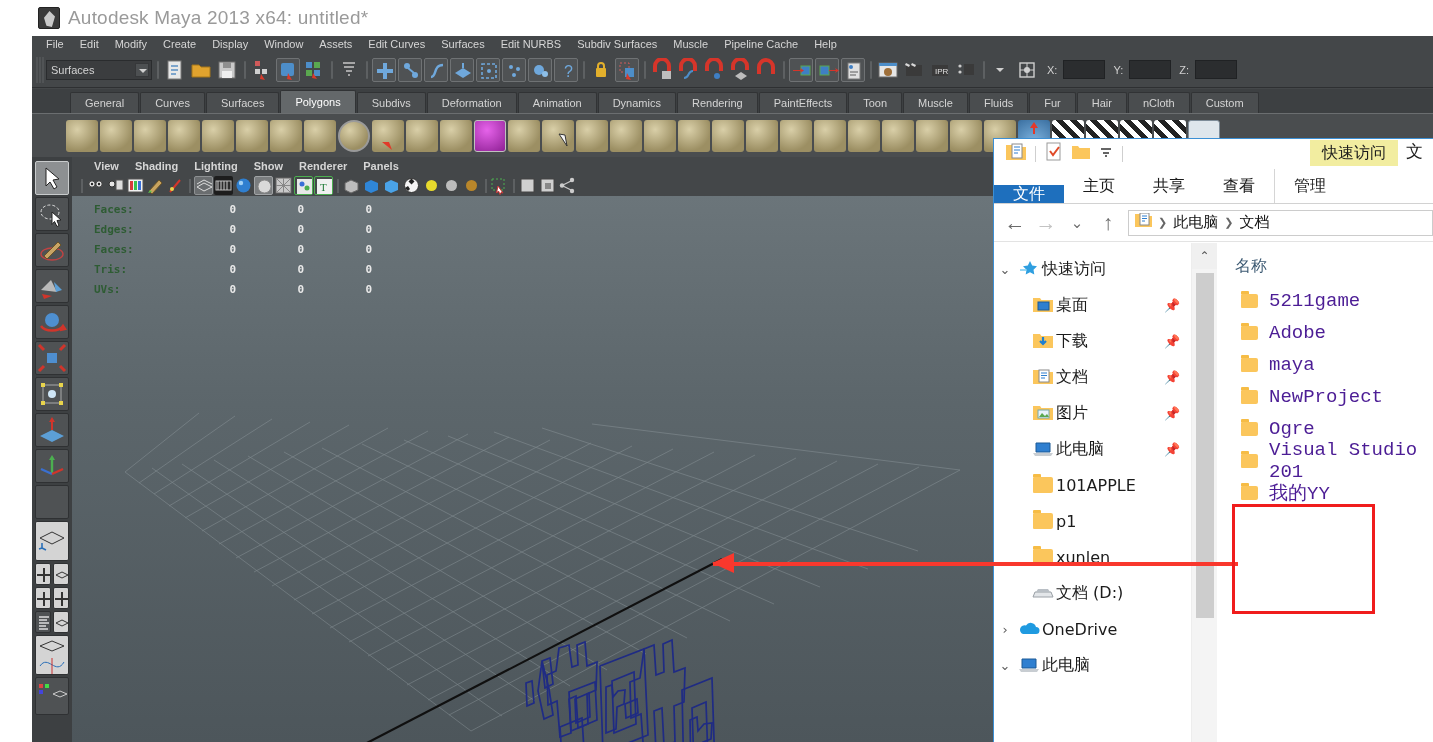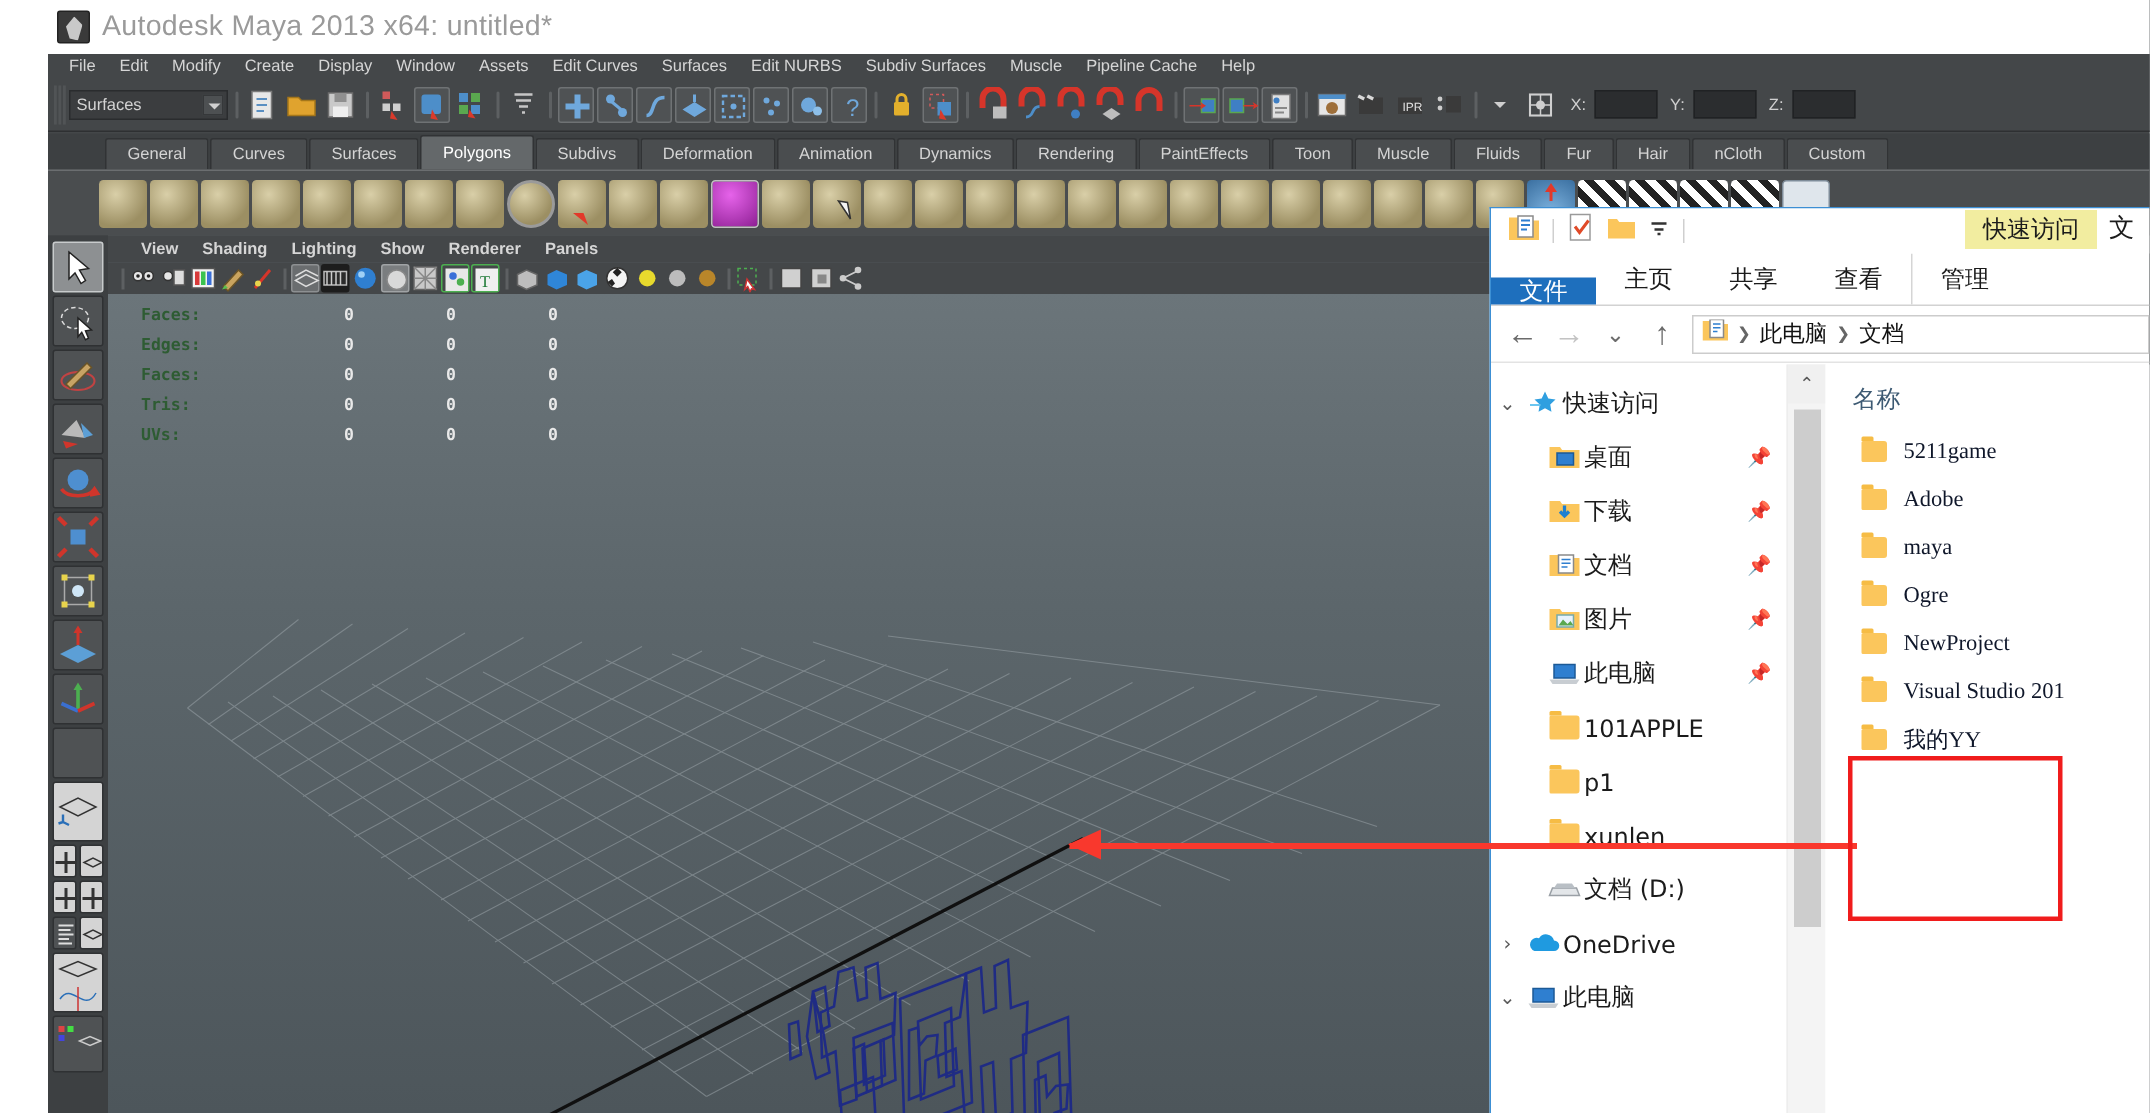--- a/index.html
+++ b/index.html
@@ -125,22 +125,22 @@
   .np-row.ind2{ padding-left:36px;}
 
   .scrollcol{ width:26px; height:500px; background:#f4f4f4; position:relative; border-left:1px solid #ededed;}
   .sc-up{ height:26px; background:#f0f0f0; display:flex; align-items:center; justify-content:center;
     color:#5a5a5a; font-size:12px;}
   .sc-thumb{ position:absolute; left:4px; top:30px; width:18px; height:345px; background:#cdcdcd;}
 
   .listpane{ flex:1; height:500px; background:#ffffff; padding-top:4px; position:relative;}
   .lp-head{ height:38px; display:flex; align-items:center; padding-left:18px; font-size:16px;
     color:#3d5a73; font-family:"DejaVu Sans",sans-serif;}
-  .lp-row{ height:32px; display:flex; align-items:center; padding-left:24px; gap:11px; font-size:15px;
-    color:#0f172a; font-family:Liberation Serif, serif; position:relative;}
+  .lp-row{ height:32px; display:flex; align-items:center; padding-left:24px; gap:11px; font-size:19px;
+    color:#4c1d95; font-family:Liberation Mono, monospace; position:relative;}
   .lp-row.sel{ background:#cde8f7;}
 
   
   .folder{ width:17px; height:14px; background:#fbc65c; border-radius:1px 2px 2px 1px; position:relative;
     flex:0 0 auto;}
   .folder:before{ content:""; position:absolute; left:0; top:-3px; width:8px; height:3px;
     background:#f6bc45; border-radius:1px 1px 0 0;}
   .folder.big{ width:20px; height:16px;}
   .doc{ width:14px; height:18px; background:#ffffff; border:1px solid #9a9a9a; position:relative;
     flex:0 0 auto;}
@@ -1009,25 +1009,25 @@
       <div class="lp-row">
         <span class="folder"></span>
         <span>Adobe</span>
       </div>
       <div class="lp-row">
         <span class="folder"></span>
         <span>maya</span>
       </div>
       <div class="lp-row">
         <span class="folder"></span>
-        <span>Ogre</span>
+        <span>NewProject</span>
       </div>
       <div class="lp-row">
         <span class="folder"></span>
-        <span>NewProject</span>
+        <span>Ogre</span>
       </div>
       <div class="lp-row">
         <span class="folder"></span>
         <span>Visual Studio 201</span>
       </div>
       <div class="lp-row">
         <span class="folder"></span>
         <span>我的YY</span>
       </div>
     </div>

